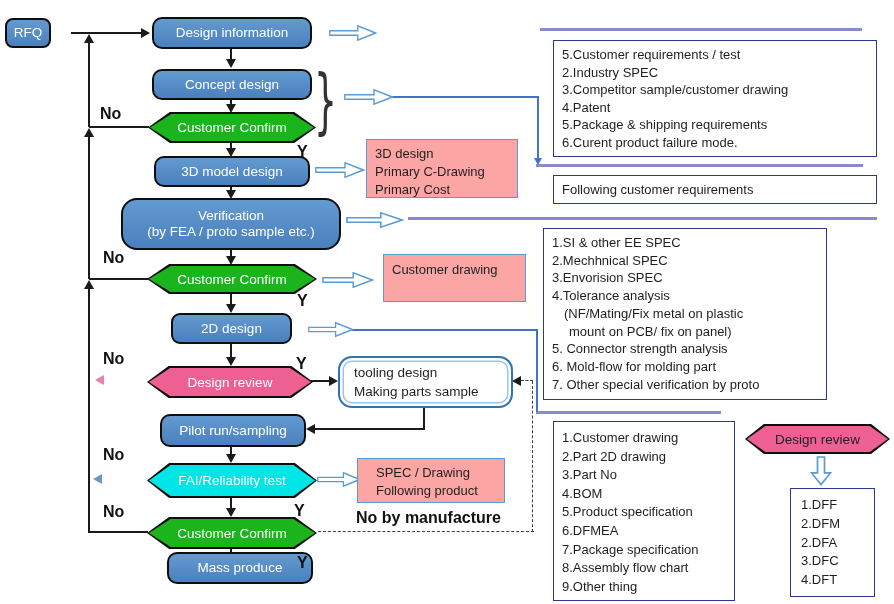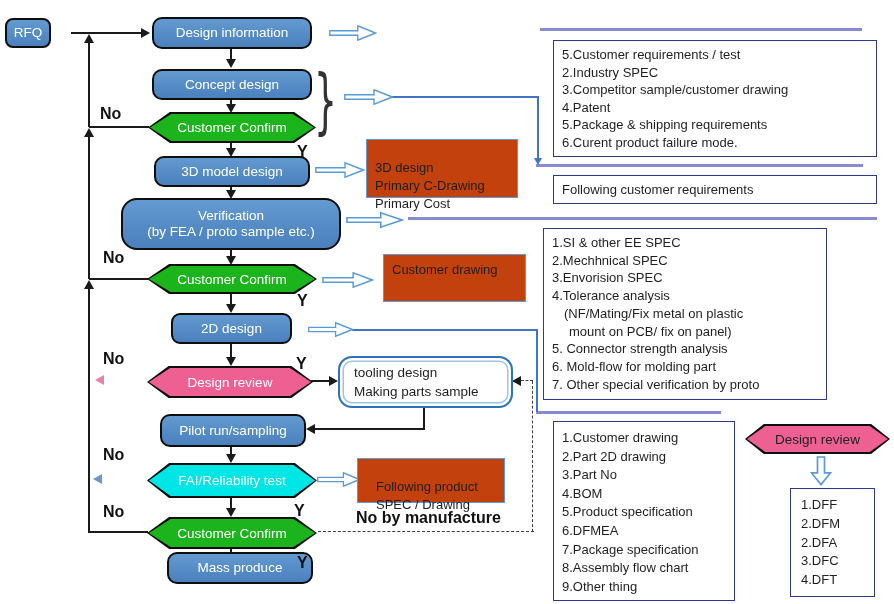--- a/index.html
+++ b/index.html
@@ -13,22 +13,22 @@
         border:2px solid #0e0e0e;border-radius:10px}
   
   .hex{position:absolute}
   .hex-b{position:absolute;inset:0;background:#0e0e0e;
          clip-path:polygon(0 50%,13% 0,87% 0,100% 50%,87% 100%,13% 100%)}
   .hex-f{position:absolute;inset:2px;clip-path:polygon(0 50%,13% 0,87% 0,100% 50%,87% 100%,13% 100%)}
   .hex-t{position:absolute;inset:0;display:flex;align-items:center;justify-content:center;
          color:#fff;font-size:13.5px}
   .hex-t.dark{color:#222}
   
-  .note{position:absolute;box-sizing:border-box;background:#c2410c;border:1.5px solid var(--note_border,#5b9bd5);
-        font-size:13px;line-height:18px;padding:19px 8px;color:#1f1f1f}
+  .note{position:absolute;box-sizing:border-box;background:#fca5a5;border:1.5px solid var(--note_border,#5b9bd5);
+        font-size:13px;line-height:18px;padding:5px 8px;color:#1f1f1f}
   .list{position:absolute;box-sizing:border-box;background:#fff;border:1.5px solid var(--list_border,#2b3a8f);
         font-size:13px;color:#1f1f1f;padding:5px 8px;overflow:hidden}
   .list .ln{white-space:nowrap}
   .ind{padding-left:12px}
   .ind2{padding-left:17px}
   
   .fancy{position:absolute;box-sizing:border-box;background:#fff;border:2px solid #2e74b5;border-radius:14px;
          box-shadow:inset 0 0 0 2.5px #ffffff, inset 0 0 0 4px #9dc3e6;
          display:flex;flex-direction:column;justify-content:center;padding-left:14px;
          font-size:13.5px;line-height:19px;color:#1f1f1f}
@@ -221,22 +221,22 @@
     <div class="ln">Primary Cost</div>
   </div>
   <div class="note" style="left:383px;top:254px;width:143px;height:48px;padding-top:6px">
     <div class="ln">Customer drawing</div>
   </div>
   <div class="fancy" style="left:338px;top:356px;width:175px;height:52px">
     <div>tooling design</div>
     <div>Making parts sample</div>
   </div>
   <div class="note" style="left:357px;top:458px;width:148px;height:45px;padding-left:18px">
+    <div class="ln">SPEC / Drawing</div>
     <div class="ln">Following product</div>
-    <div class="ln">SPEC / Drawing</div>
   </div>
 
   <div class="list" style="left:553px;top:40px;width:324px;height:117px;line-height:17.5px">
     <div class="ln">5.Customer requirements / test</div>
     <div class="ln">2.Industry SPEC</div>
     <div class="ln">3.Competitor sample/customer drawing</div>
     <div class="ln">4.Patent</div>
     <div class="ln">5.Package &amp; shipping requirements</div>
     <div class="ln">6.Curent product failure mode.</div>
   </div>

